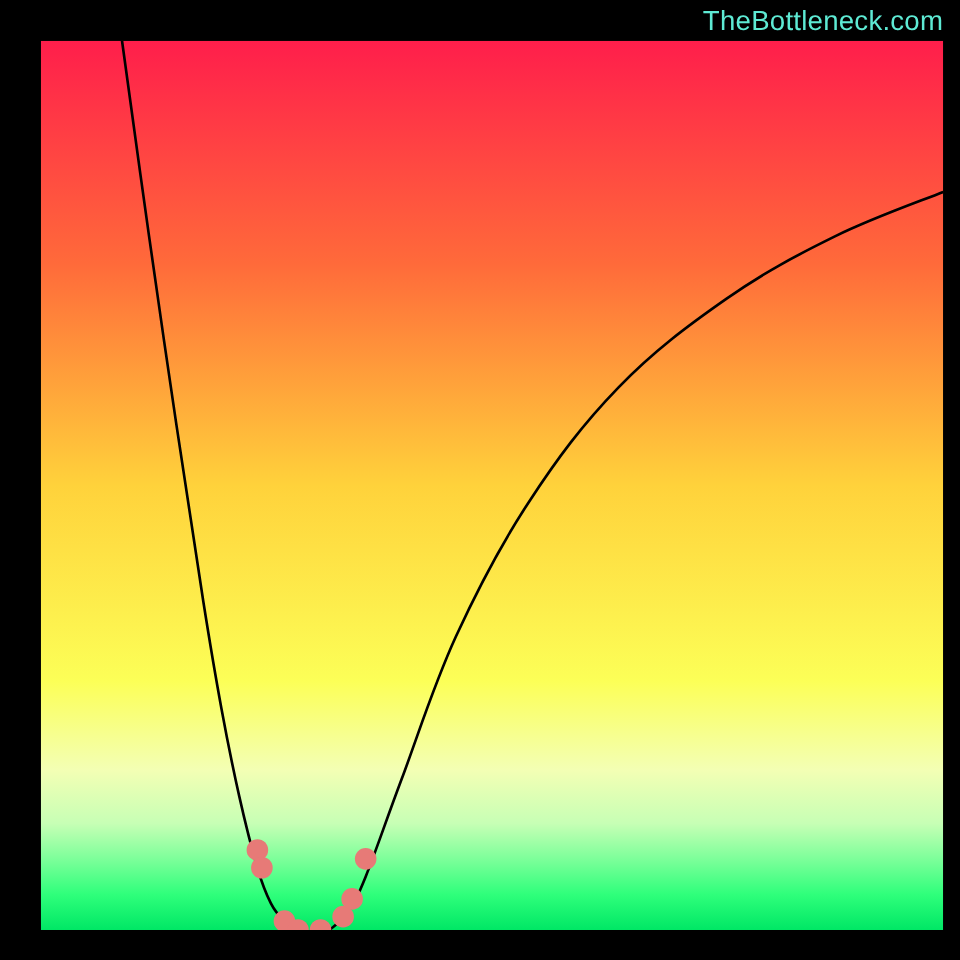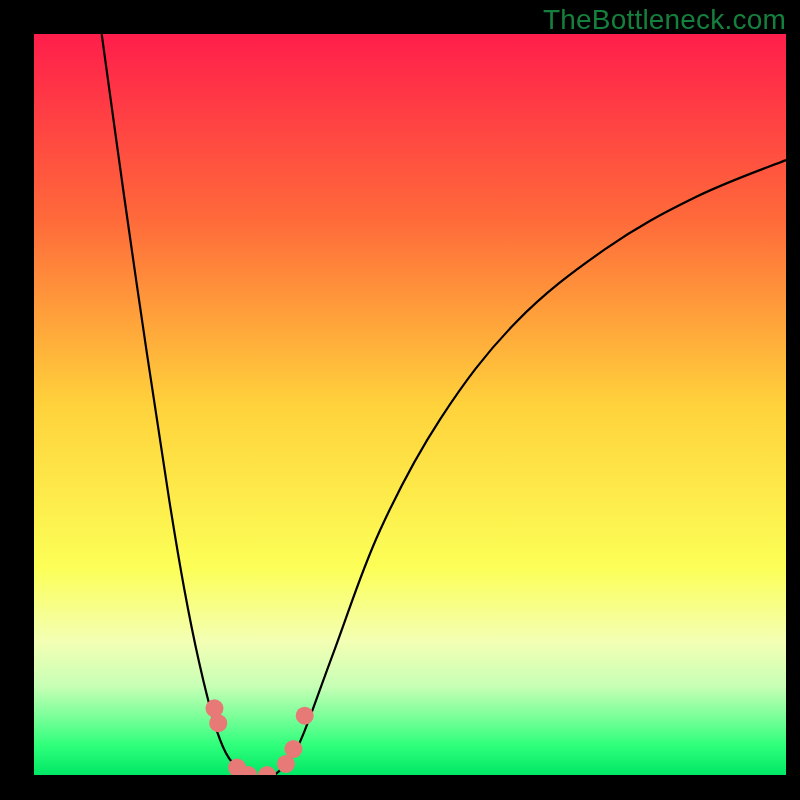--- a/index.html
+++ b/index.html
@@ -23,22 +23,22 @@
     overflow: hidden;
   }
   .gradient {
     position: absolute;
     inset: 0;
   }
   .watermark {
     position: absolute;
     top: 4px;
     right: 14px;
-    color: #15803d;
-    font-size: 28px;
+    color: #5eead4;
+    font-size: 23px;
     font-weight: 400;
     letter-spacing: 0.2px;
   }
   svg.curves {
     position: absolute;
     inset: 0;
   }
 </style>
 </head>
 <body>

